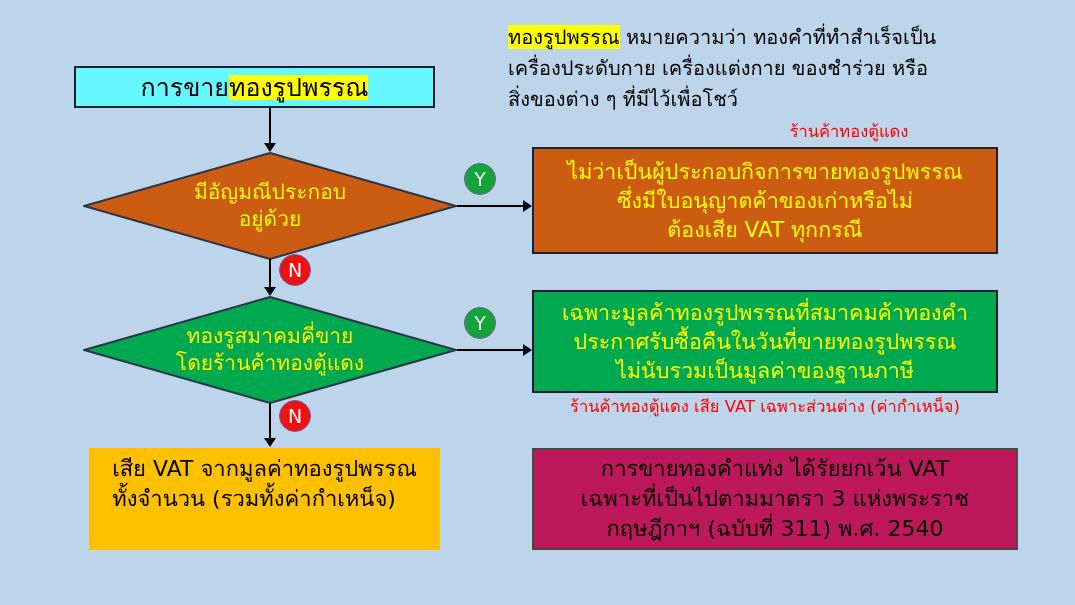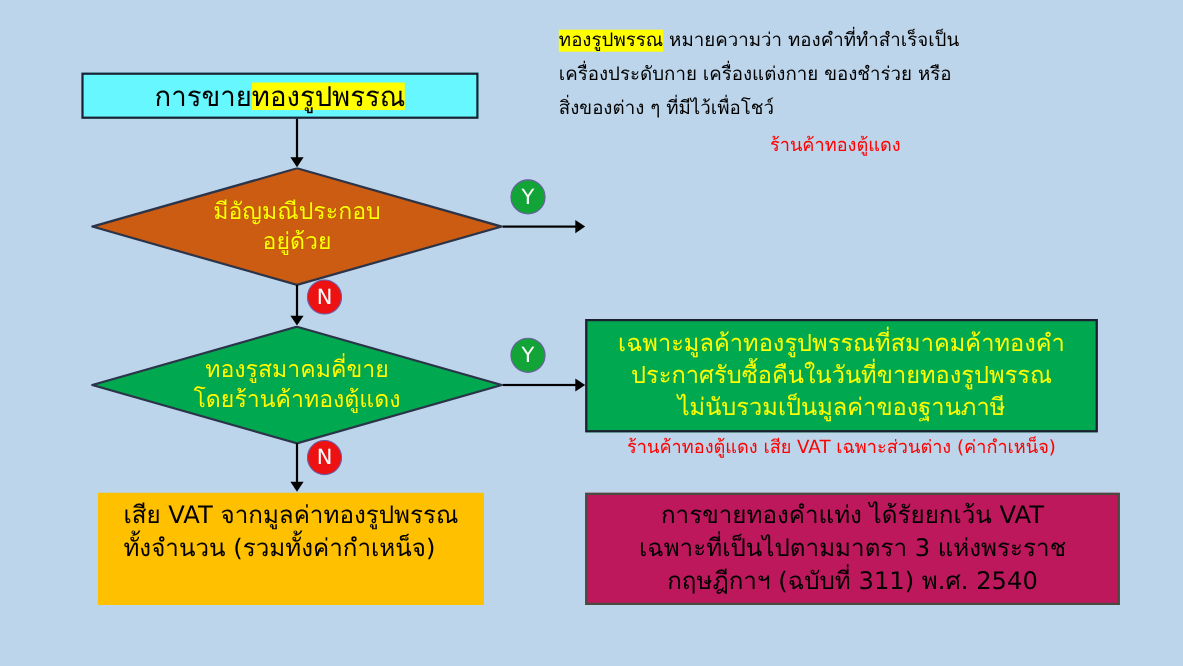--- a/index.html
+++ b/index.html
@@ -22,21 +22,21 @@
     background: #bdd5ea;
   }
 
   
   .abs { position: absolute; box-sizing: border-box; }
 
   
   .intro {
     left: 508px; top: 22px; width: 530px;
     color: #000000;
-    font-size: 17px;
+    font-size: 20px;
     line-height: 31px;
     text-align: left;
     white-space: pre-line;
   }
   .hl {
     background: #ffff00;
     color: #000000;
   }
 
   
@@ -101,21 +101,21 @@
   }
 
   
   .red-note {
     color: #ff0000;
     font-size: 16.5px;
     line-height: 20px;
     text-align: center;
     white-space: nowrap;
   }
-  #note-top { left: 700px; top: 122px; width: 298px; text-align: left; }
+  #note-top { left: 700px; top: 122px; width: 298px; text-align: center; }
   #note-mid { left: 532px; top: 397px; width: 466px; }
 
   
   #bottom-left {
     left: 89px; top: 448px; width: 351px; height: 102px;
     background: #ffc000;
     color: #000000;
     font-size: 22px;
     line-height: 30px;
     text-align: left;
@@ -226,20 +226,23 @@
 
   <div class="conn hline" style="left:457px; top:349px; width:68px;"></div>
   <div class="conn arrow-right" style="left:523px; top:344px;"></div>
   <div class="abs badge badge-y" id="badge-y-2">Y</div>
 
   <div class="conn vline" style="left:269px; top:403px; height:36px;"></div>
   <div class="conn arrow-down" style="left:264px; top:438px;"></div>
   <div class="abs badge badge-n" id="badge-n-2">N</div>
 
   <div class="abs red-note" id="note-top">ร้านค้าทองตู้แดง</div>
+  <div class="abs res-box" id="result-orange">ไม่ว่าเป็นผู้ประกอบกิจการขายทองรูปพรรณ
+ซึ่งมีใบอนุญาตค้าของเก่าหรือไม่
+ต้องเสีย VAT ทุกกรณี</div>
 
   <div class="abs red-note" id="note-mid">ร้านค้าทองตู้แดง เสีย VAT เฉพาะส่วนต่าง (ค่ากำเหน็จ)</div>
   <div class="abs res-box" id="result-green">เฉพาะมูลค้าทองรูปพรรณที่สมาคมค้าทองคำ
 ประกาศรับซื้อคืนในวันที่ขายทองรูปพรรณ
 ไม่นับรวมเป็นมูลค่าของฐานภาษี</div>
 
   <div class="abs" id="bottom-left">เสีย VAT จากมูลค่าทองรูปพรรณ
 ทั้งจำนวน (รวมทั้งค่ากำเหน็จ)</div>
   <div class="abs" id="bottom-right">การขายทองคำแท่ง ได้รัยยกเว้น VAT
 เฉพาะที่เป็นไปตามมาตรา 3 แห่งพระราช

